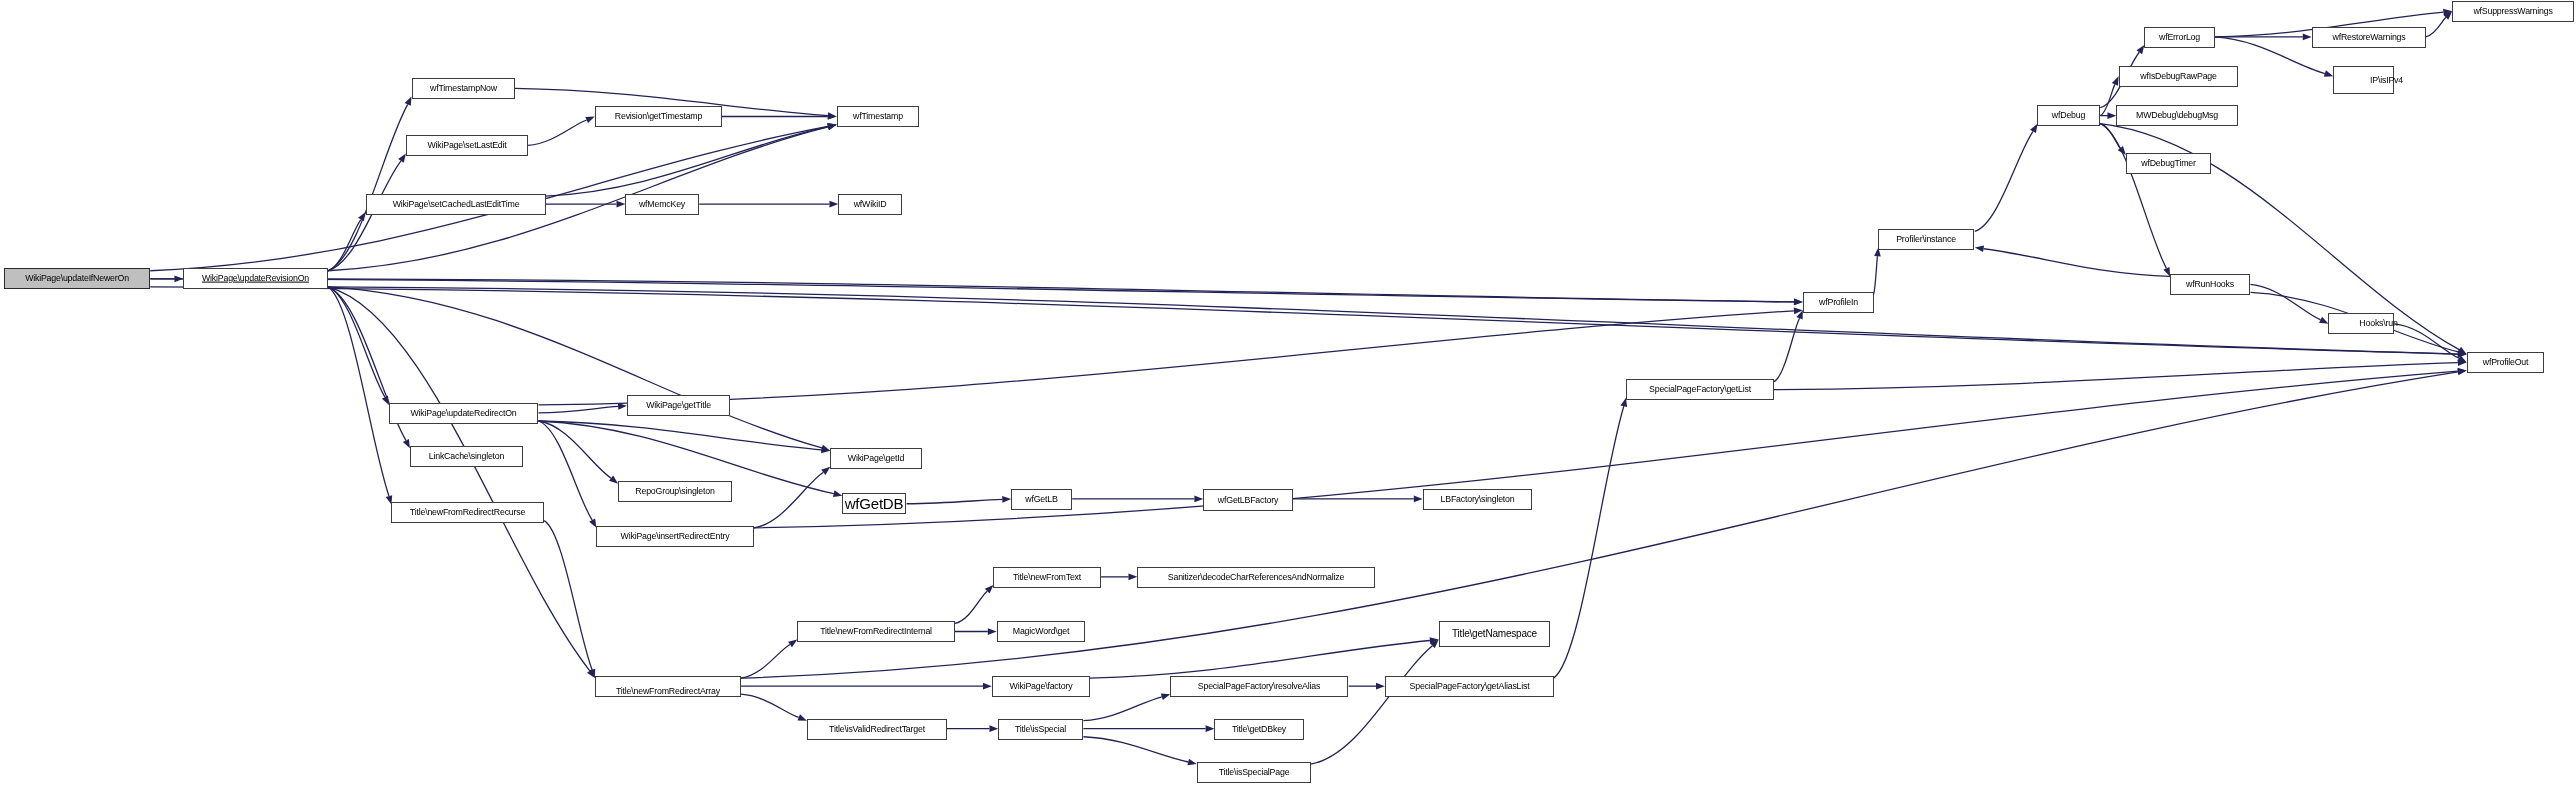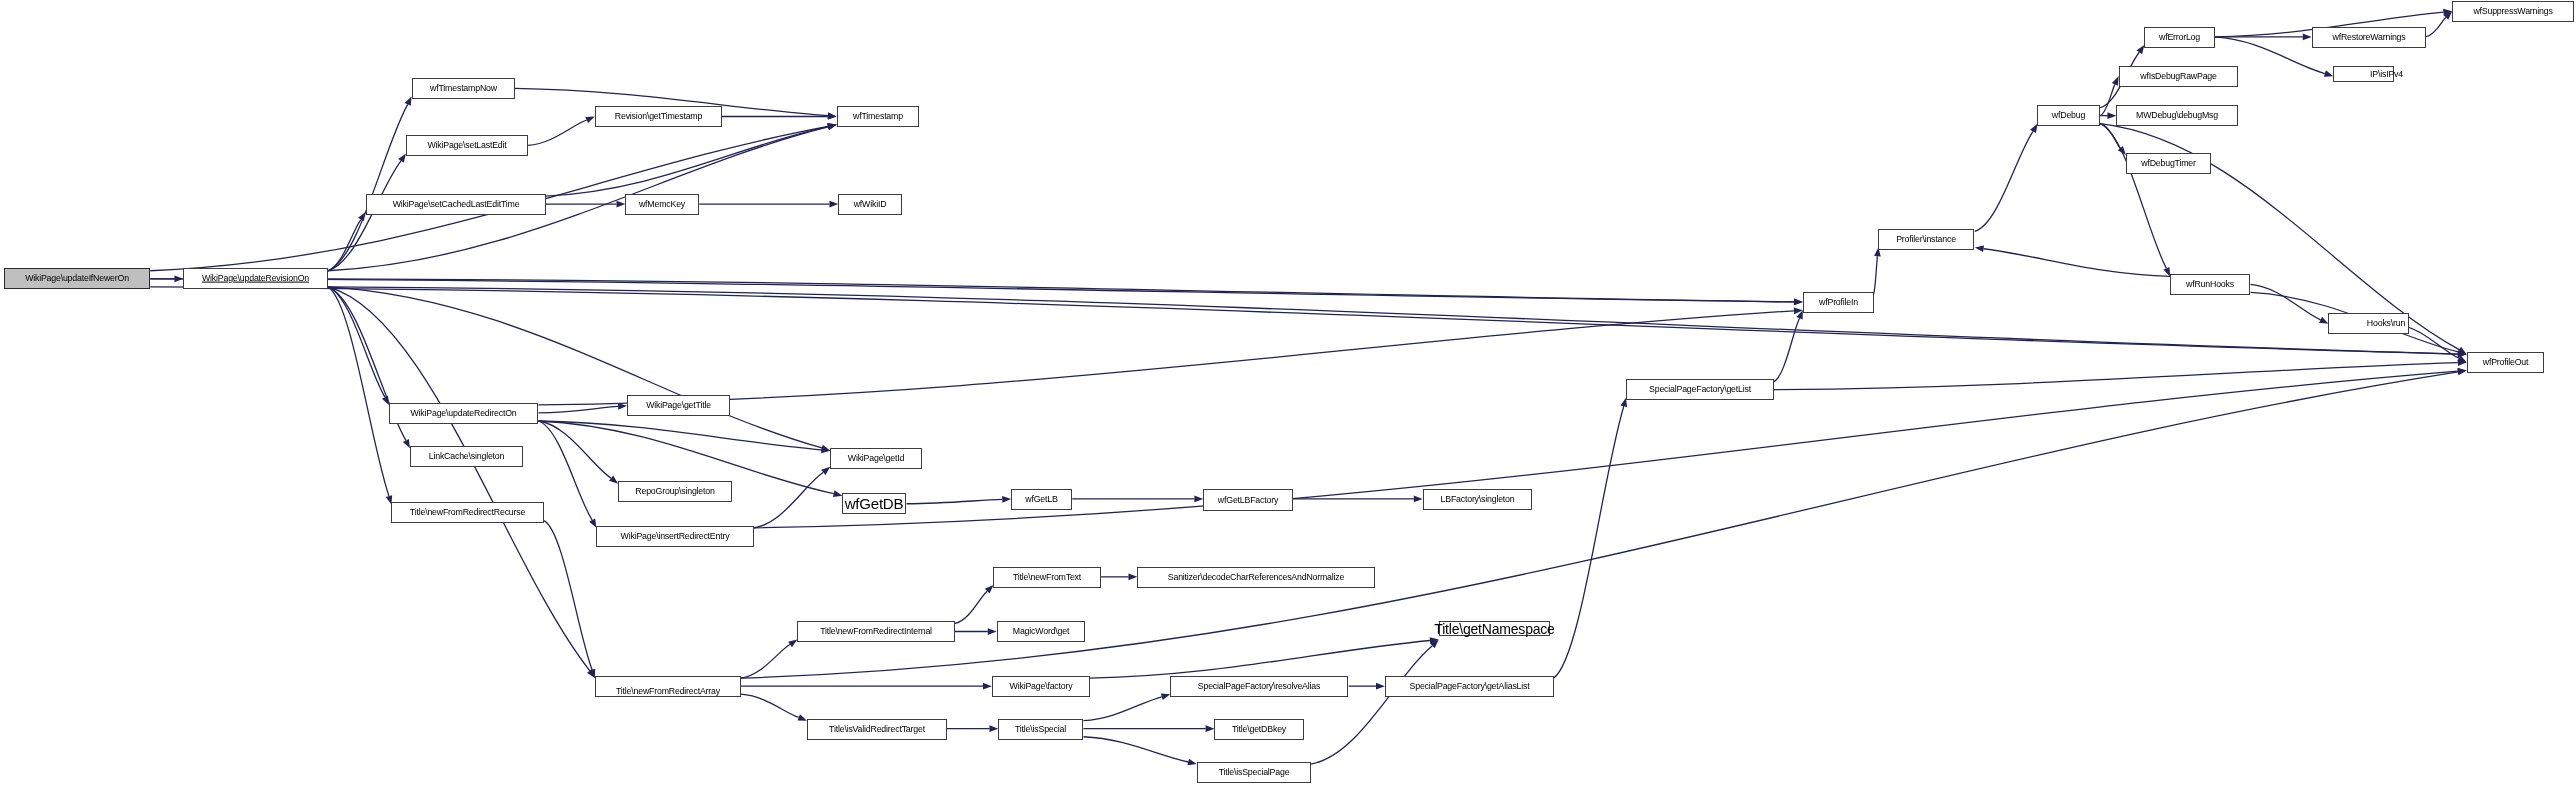--- a/index.html
+++ b/index.html
@@ -243,39 +243,39 @@
       </div>
       <div class="node" style="left: 1170px; top: 676px; width: 178px; height: 21px; font-size: 8.8px;">
         <span>SpecialPageFactory\resolveAlias</span>
       </div>
       <div class="node" style="left: 1214px; top: 719px; width: 90px; height: 21px; font-size: 8.8px;">
         <span>Title\getDBkey</span>
       </div>
       <div class="node" style="left: 1197px; top: 762px; width: 114px; height: 21px; font-size: 8.8px;">
         <span>Title\isSpecialPage</span>
       </div>
-      <div class="node" style="left: 1439px; top: 621px; width: 111px; height: 15px; font-size: 14px;">
+      <div class="node" style="left: 1439px; top: 621px; width: 111px; height: 26px; font-size: 10px;">
         <span>Title\getNamespace</span>
       </div>
       <div class="node" style="left: 1385px; top: 676px; width: 169px; height: 21px; font-size: 8.8px;">
         <span>SpecialPageFactory\getAliasList</span>
       </div>
       <div class="node" style="left: 1626px; top: 379px; width: 148px; height: 21px; font-size: 8.8px;">
         <span>SpecialPageFactory\getList</span>
       </div>
       <div class="node" style="left: 1803px; top: 292px; width: 71px; height: 21px; font-size: 8.8px;">
         <span>wfProfileIn</span>
       </div>
       <div class="node" style="left: 1878px; top: 229px; width: 96px; height: 21px; font-size: 8.8px;">
         <span>Profiler\instance</span>
       </div>
       <div class="node" style="left: 2170px; top: 274px; width: 80px; height: 21px; font-size: 8.8px;">
         <span>wfRunHooks</span>
       </div>
-      <div class="node" style="left: 2328px; top: 313px; width: 81px; height: 21px; font-size: 8.8px; padding-left: 35px;">
+      <div class="node" style="left: 2328px; top: 313px; width: 66px; height: 21px; font-size: 8.8px; padding-left: 35px;">
         <span>Hooks\run</span>
       </div>
       <div class="node" style="left: 2467px; top: 352px; width: 77px; height: 21px; font-size: 8.8px;">
         <span>wfProfileOut</span>
       </div>
       <div class="node" style="left: 2037px; top: 105px; width: 63px; height: 21px; font-size: 8.8px;">
         <span>wfDebug</span>
       </div>
       <div class="node" style="left: 2144px; top: 26.5px; width: 71px; height: 21px; font-size: 8.8px;">
         <span>wfErrorLog</span>
@@ -285,21 +285,21 @@
       </div>
       <div class="node" style="left: 2116px; top: 105px; width: 122px; height: 21px; font-size: 8.8px;">
         <span>MWDebug\debugMsg</span>
       </div>
       <div class="node" style="left: 2126px; top: 153px; width: 85px; height: 21px; font-size: 8.8px;">
         <span>wfDebugTimer</span>
       </div>
       <div class="node" style="left: 2312px; top: 26.5px; width: 114px; height: 21px; font-size: 8.8px;">
         <span>wfRestoreWarnings</span>
       </div>
-      <div class="node" style="left: 2333px; top: 66px; width: 61px; height: 16px; font-size: 8.8px; padding-left: 46px;">
+      <div class="node" style="left: 2333px; top: 66px; width: 61px; height: 28px; font-size: 8.8px; padding-left: 46px;">
         <span>IP\isIPv4</span>
       </div>
       <div class="node" style="left: 2452px; top: 0.8px; width: 122px; height: 21px; font-size: 8.8px;">
         <span>wfSuppressWarnings</span>
       </div>
     </div>
 </div>
 
 
 </body></html>

